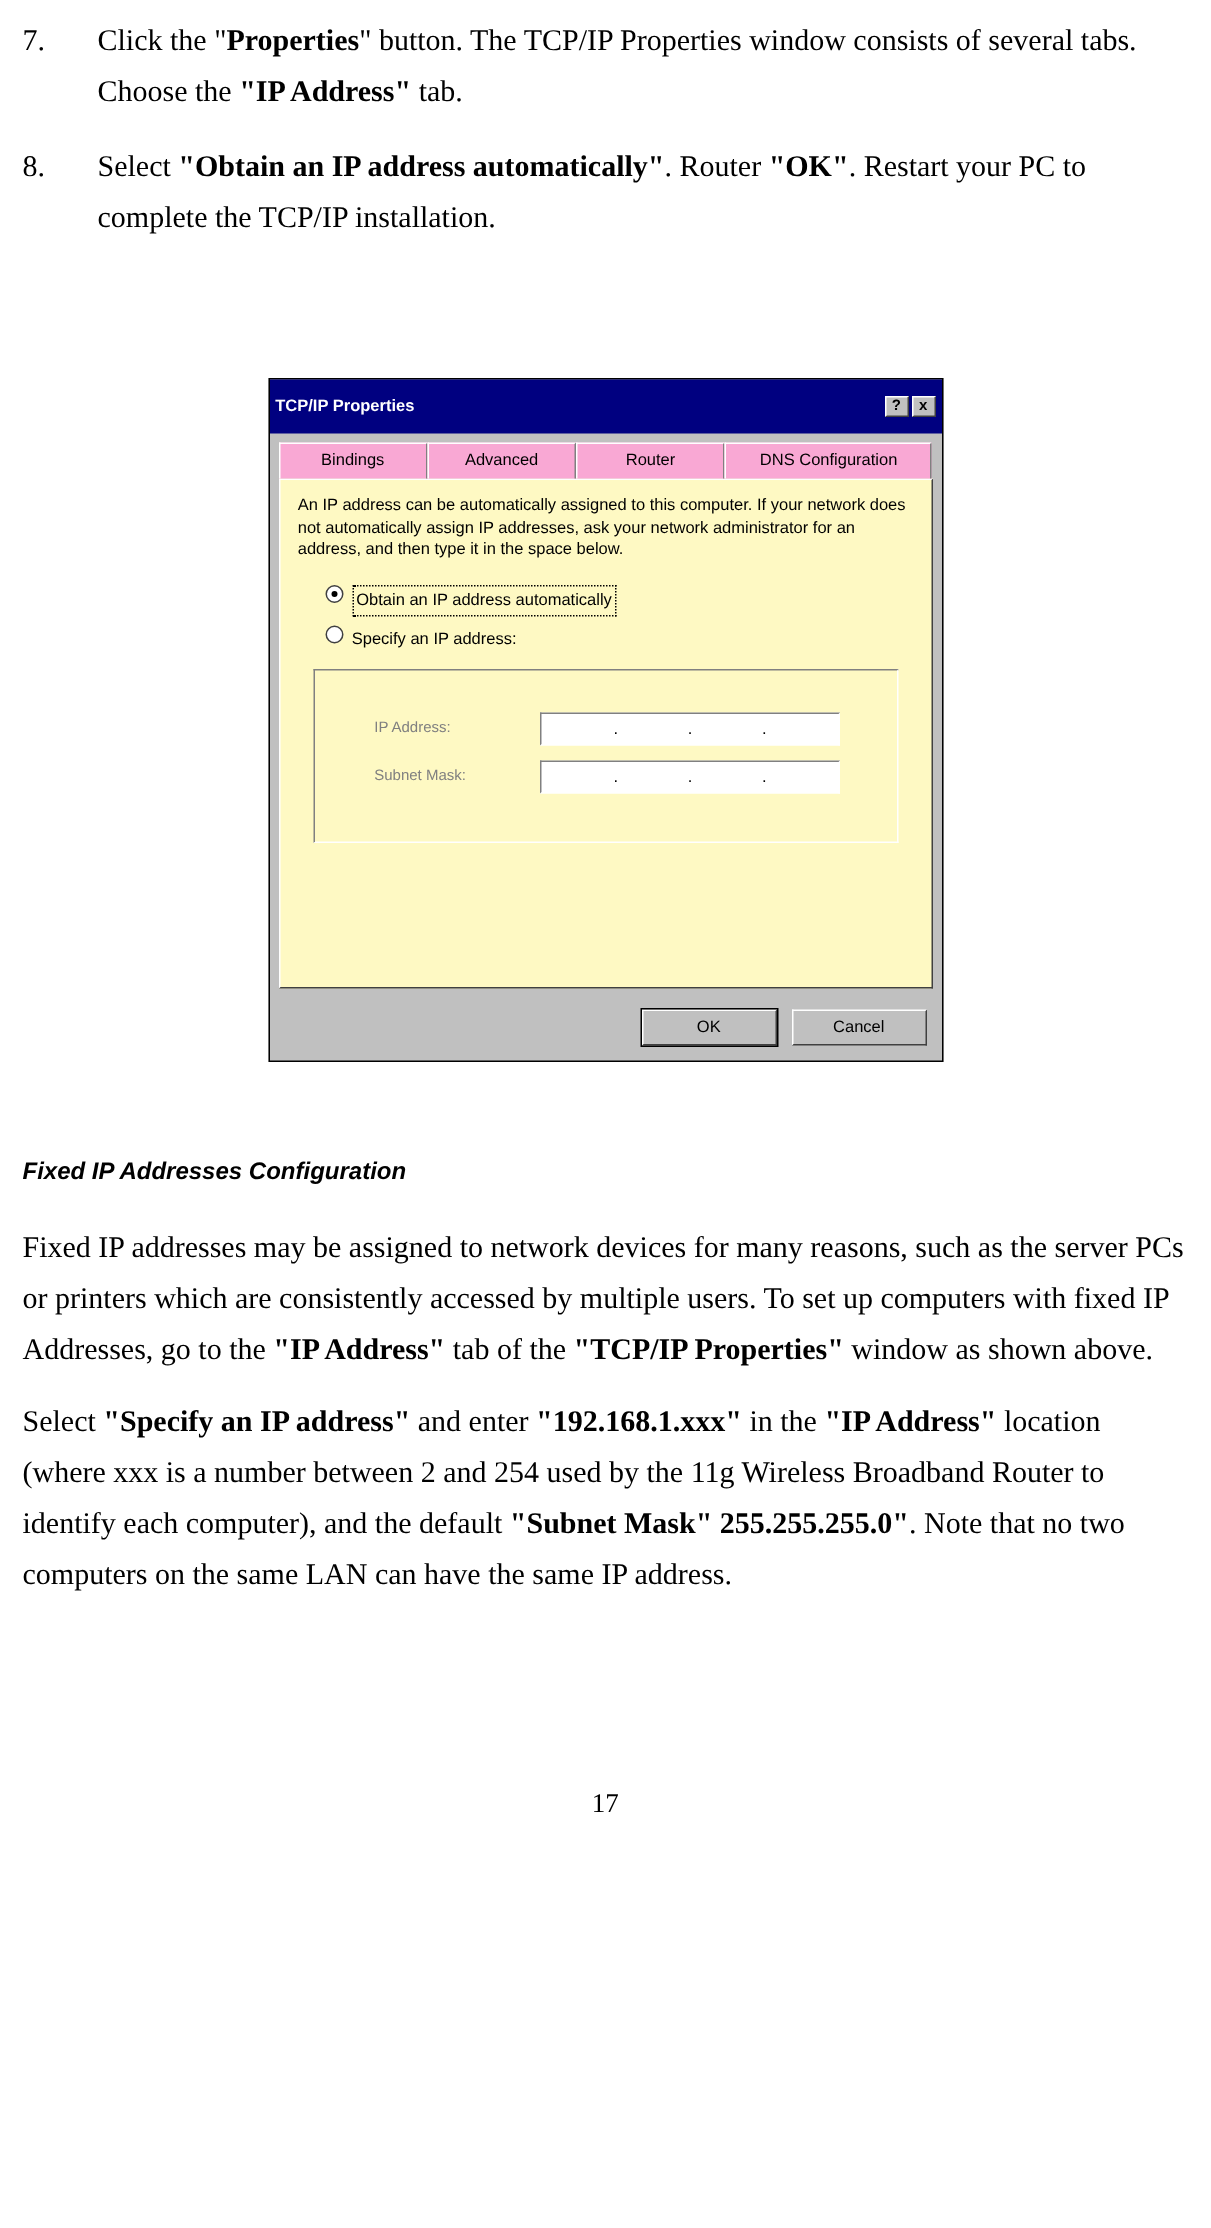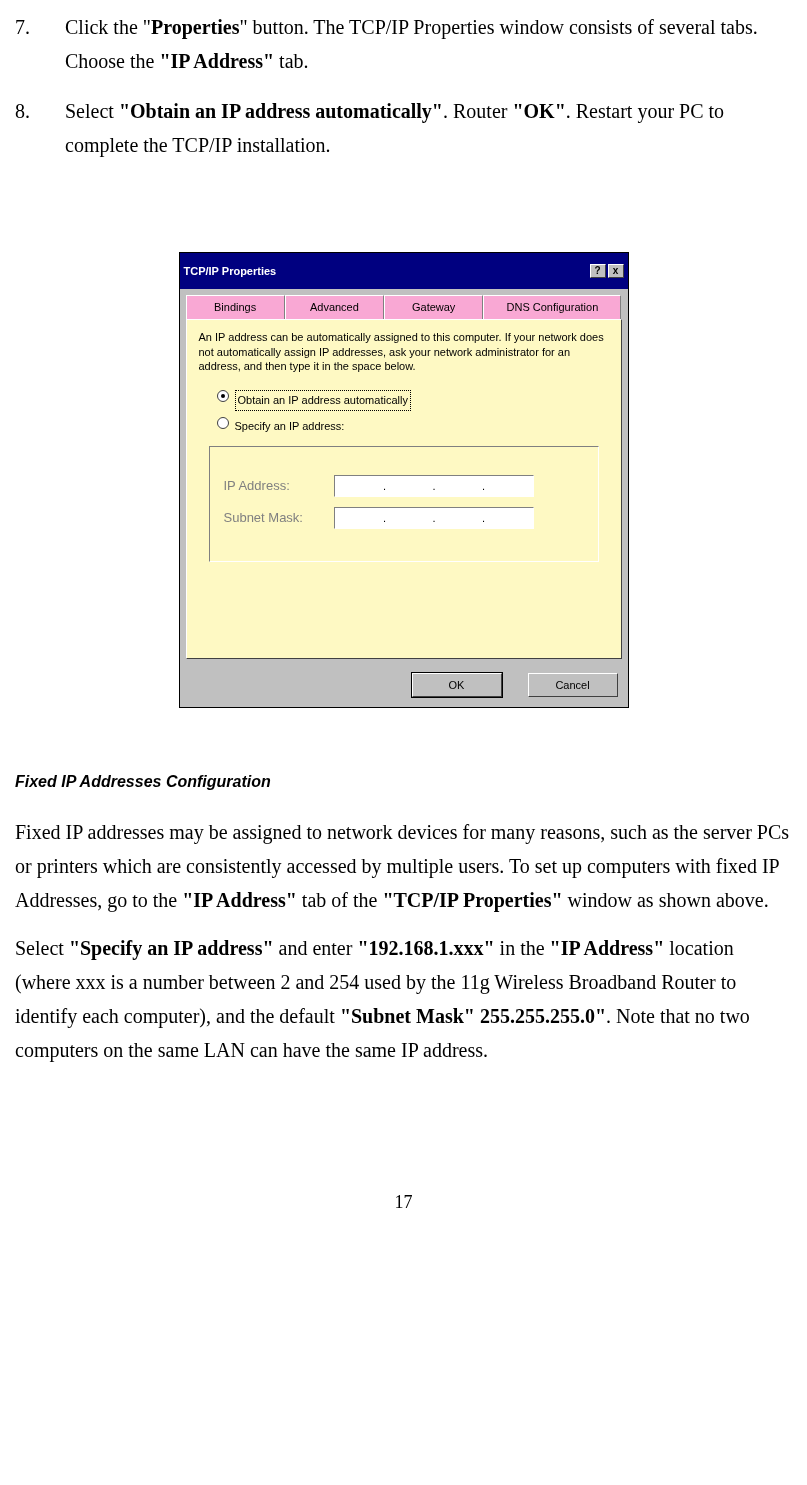--- a/index.html
+++ b/index.html
@@ -144,21 +144,22 @@
       padding: 18px 14px 22px 14px;
     }
     .field-row {
       display: flex;
       align-items: center;
       margin: 10px 0;
     }
     .field-label {
       width: 110px;
       color: #808080;
-      font-size: 13px;
+      font-size: 10px;
+      margin-left: 26px;
     }
     .ip-box {
       display: flex;
       border-top: 1px solid #808080;
       border-left: 1px solid #808080;
       border-right: 1px solid #fff;
       border-bottom: 1px solid #fff;
       background: #fff;
       width: 200px;
       height: 22px;
@@ -174,21 +175,21 @@
     .ip-oct:not(:last-child)::after {
       content: ".";
       position: absolute;
       right: -2px;
       bottom: 0;
       color: #000;
     }
     .dlg-buttons {
       display: flex;
       justify-content: flex-end;
-      gap: 26px;
+      gap: 10px;
       padding: 8px 10px 10px 10px;
       align-items: center;
     }
     .win-btn {
       width: 90px;
       height: 24px;
       background: #c0c0c0;
       border-top: 1px solid #fff;
       border-left: 1px solid #fff;
       border-right: 1px solid #404040;
@@ -228,21 +229,21 @@
   <div class="dialog">
     <div class="titlebar">
       <span class="title-text">TCP/IP Properties</span>
       <span class="title-btn">?</span>
       <span class="title-btn">x</span>
     </div>
     <div class="tabs-outer">
       <div class="tab-row">
         <div class="tab back" style="flex:1">Bindings</div>
         <div class="tab back" style="flex:1">Advanced</div>
-        <div class="tab back" style="flex:1">Gateway</div>
+        <div class="tab back" style="flex:1">Router</div>
         <div class="tab back" style="flex:1.4">DNS Configuration</div>
       </div>
       <div class="tab-panel">
         <div class="desc">An IP address can be automatically assigned to this computer. If your network does not automatically assign IP addresses, ask your network administrator for an address, and then type it in the space below.</div>
 
         <div class="radio-row">
           <span class="radio-circle">
               <span class="radio-dot"></span>
             </span>
           <span class="dotted">Obtain an IP address automatically</span>

